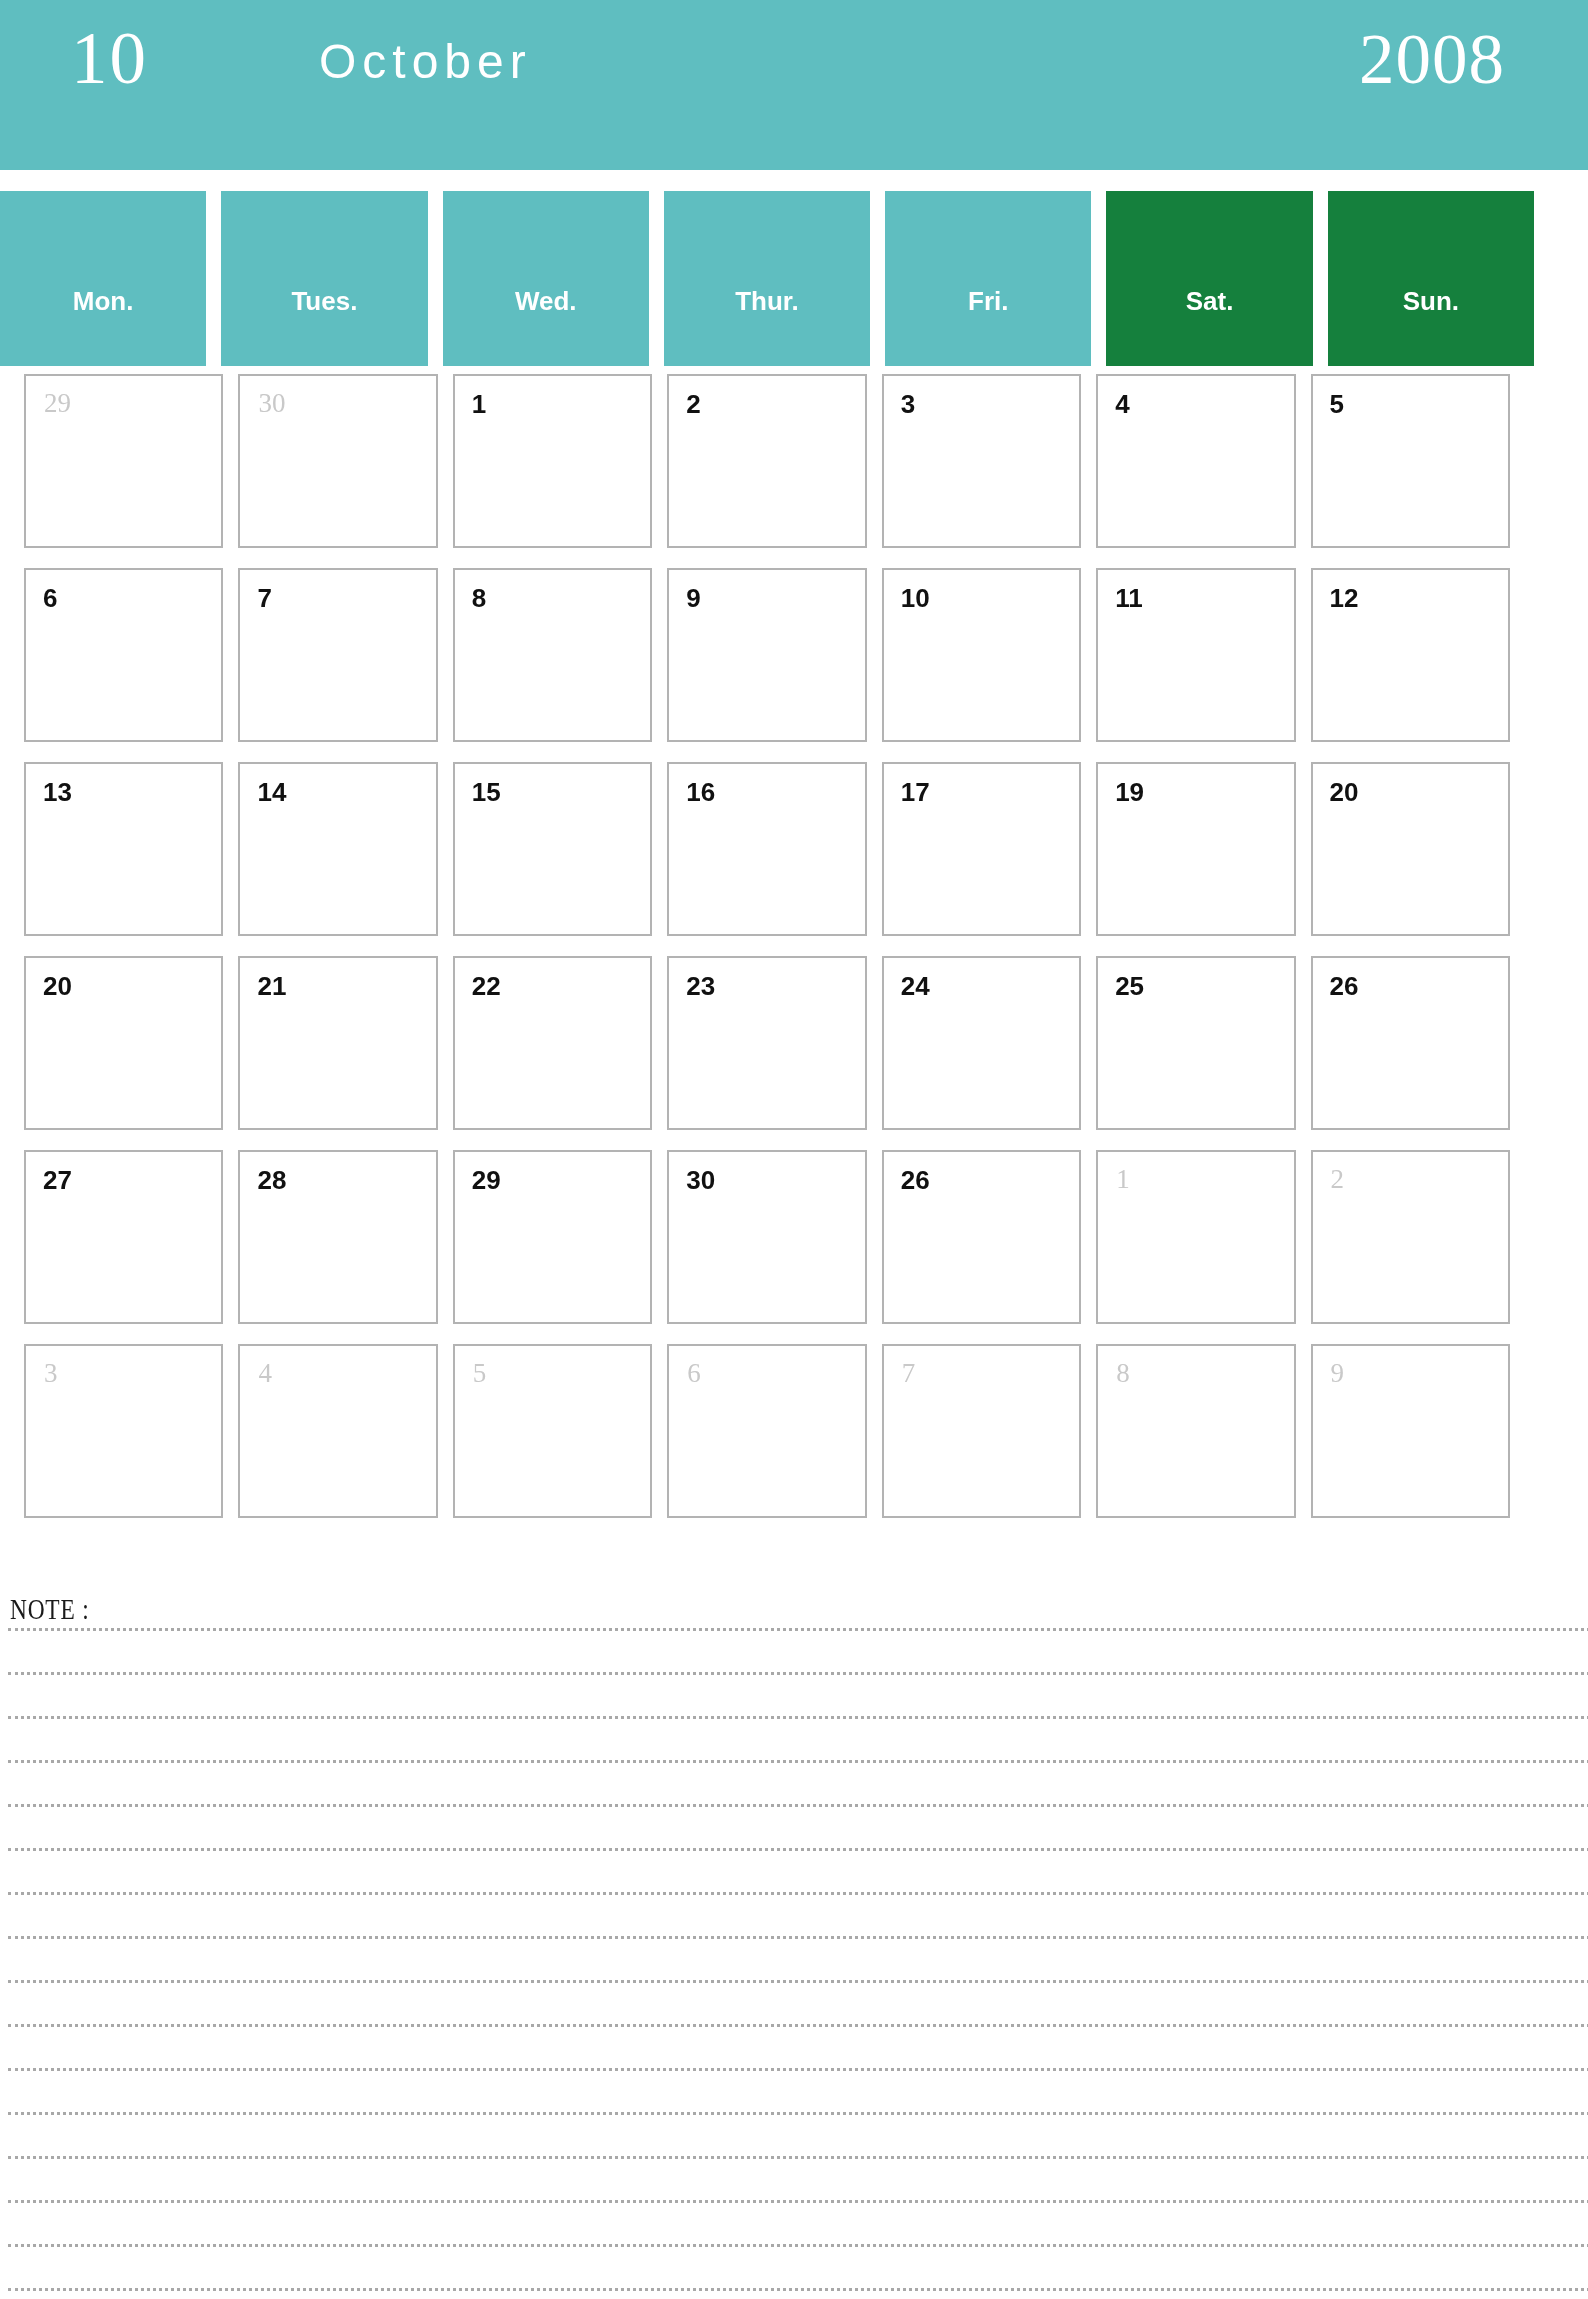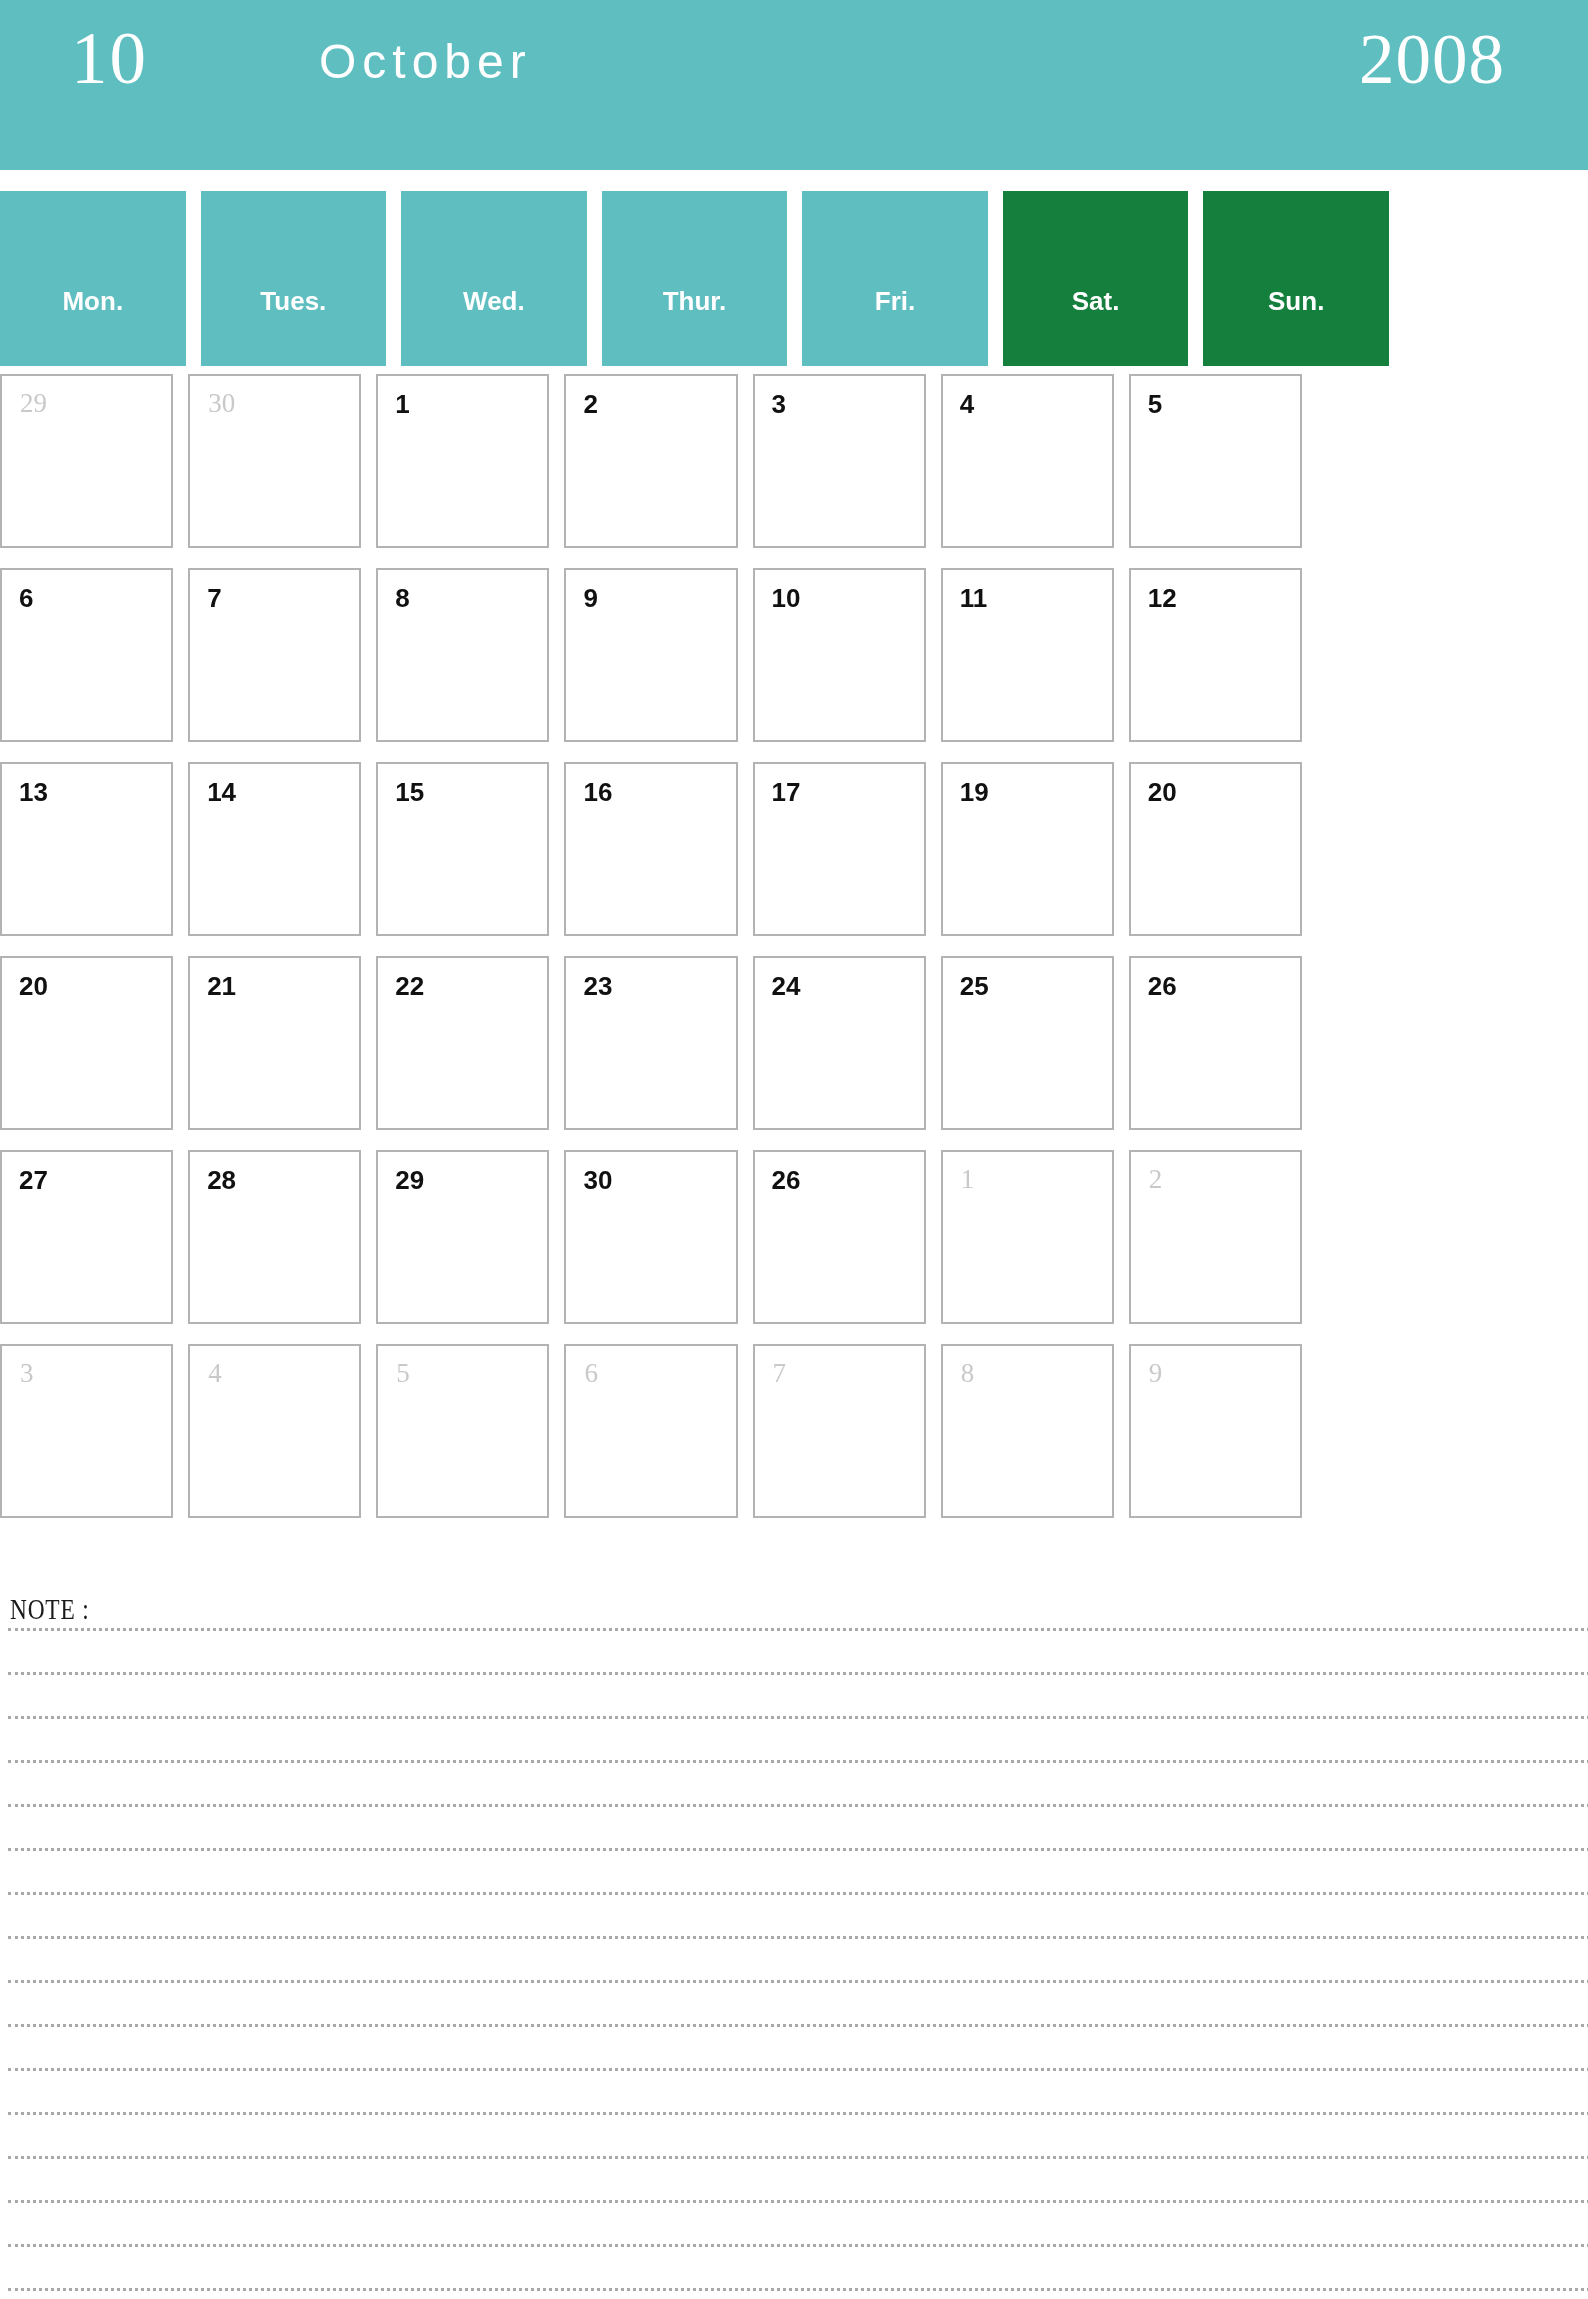--- a/index.html
+++ b/index.html
@@ -58,21 +58,21 @@
     color: #ffffff;
     font-weight: 400;
     letter-spacing: 1px;
   }
 
   
   .weekday-row {
     position: absolute;
     left: 0;
     top: 191px;
-    width: 1389px;
+    width: 1534px;
     height: 175px;
     display: grid;
     grid-template-columns: repeat(7, 1fr);
     column-gap: 15px;
   }
   .weekday-cell {
     position: relative;
     background: #5fbec0;
   }
   .weekday-cell.weekend {
@@ -89,26 +89,27 @@
     font-weight: bold;
     font-size: 26px;
     line-height: 28px;
   }
 
   
   .date-grid {
     position: absolute;
     left: 0;
     top: 374px;
-    width: 1302px;
+    width: 1486px;
     display: grid;
     grid-template-columns: repeat(7, 1fr);
     grid-auto-rows: 174px;
     column-gap: 15px;
     row-gap: 20px;
+    padding-left: 24px;
   }
   .date-cell {
     box-sizing: border-box;
     border: 2px solid #b3b3b3;
     background: #ffffff;
     position: relative;
   }
   .date-num {
     position: absolute;
     left: 17px;

